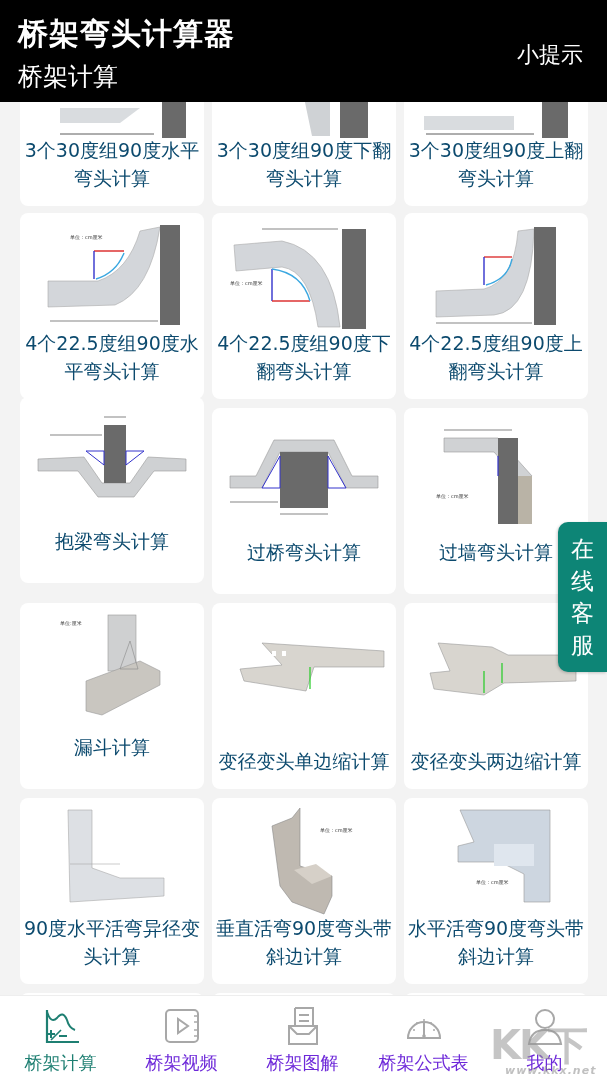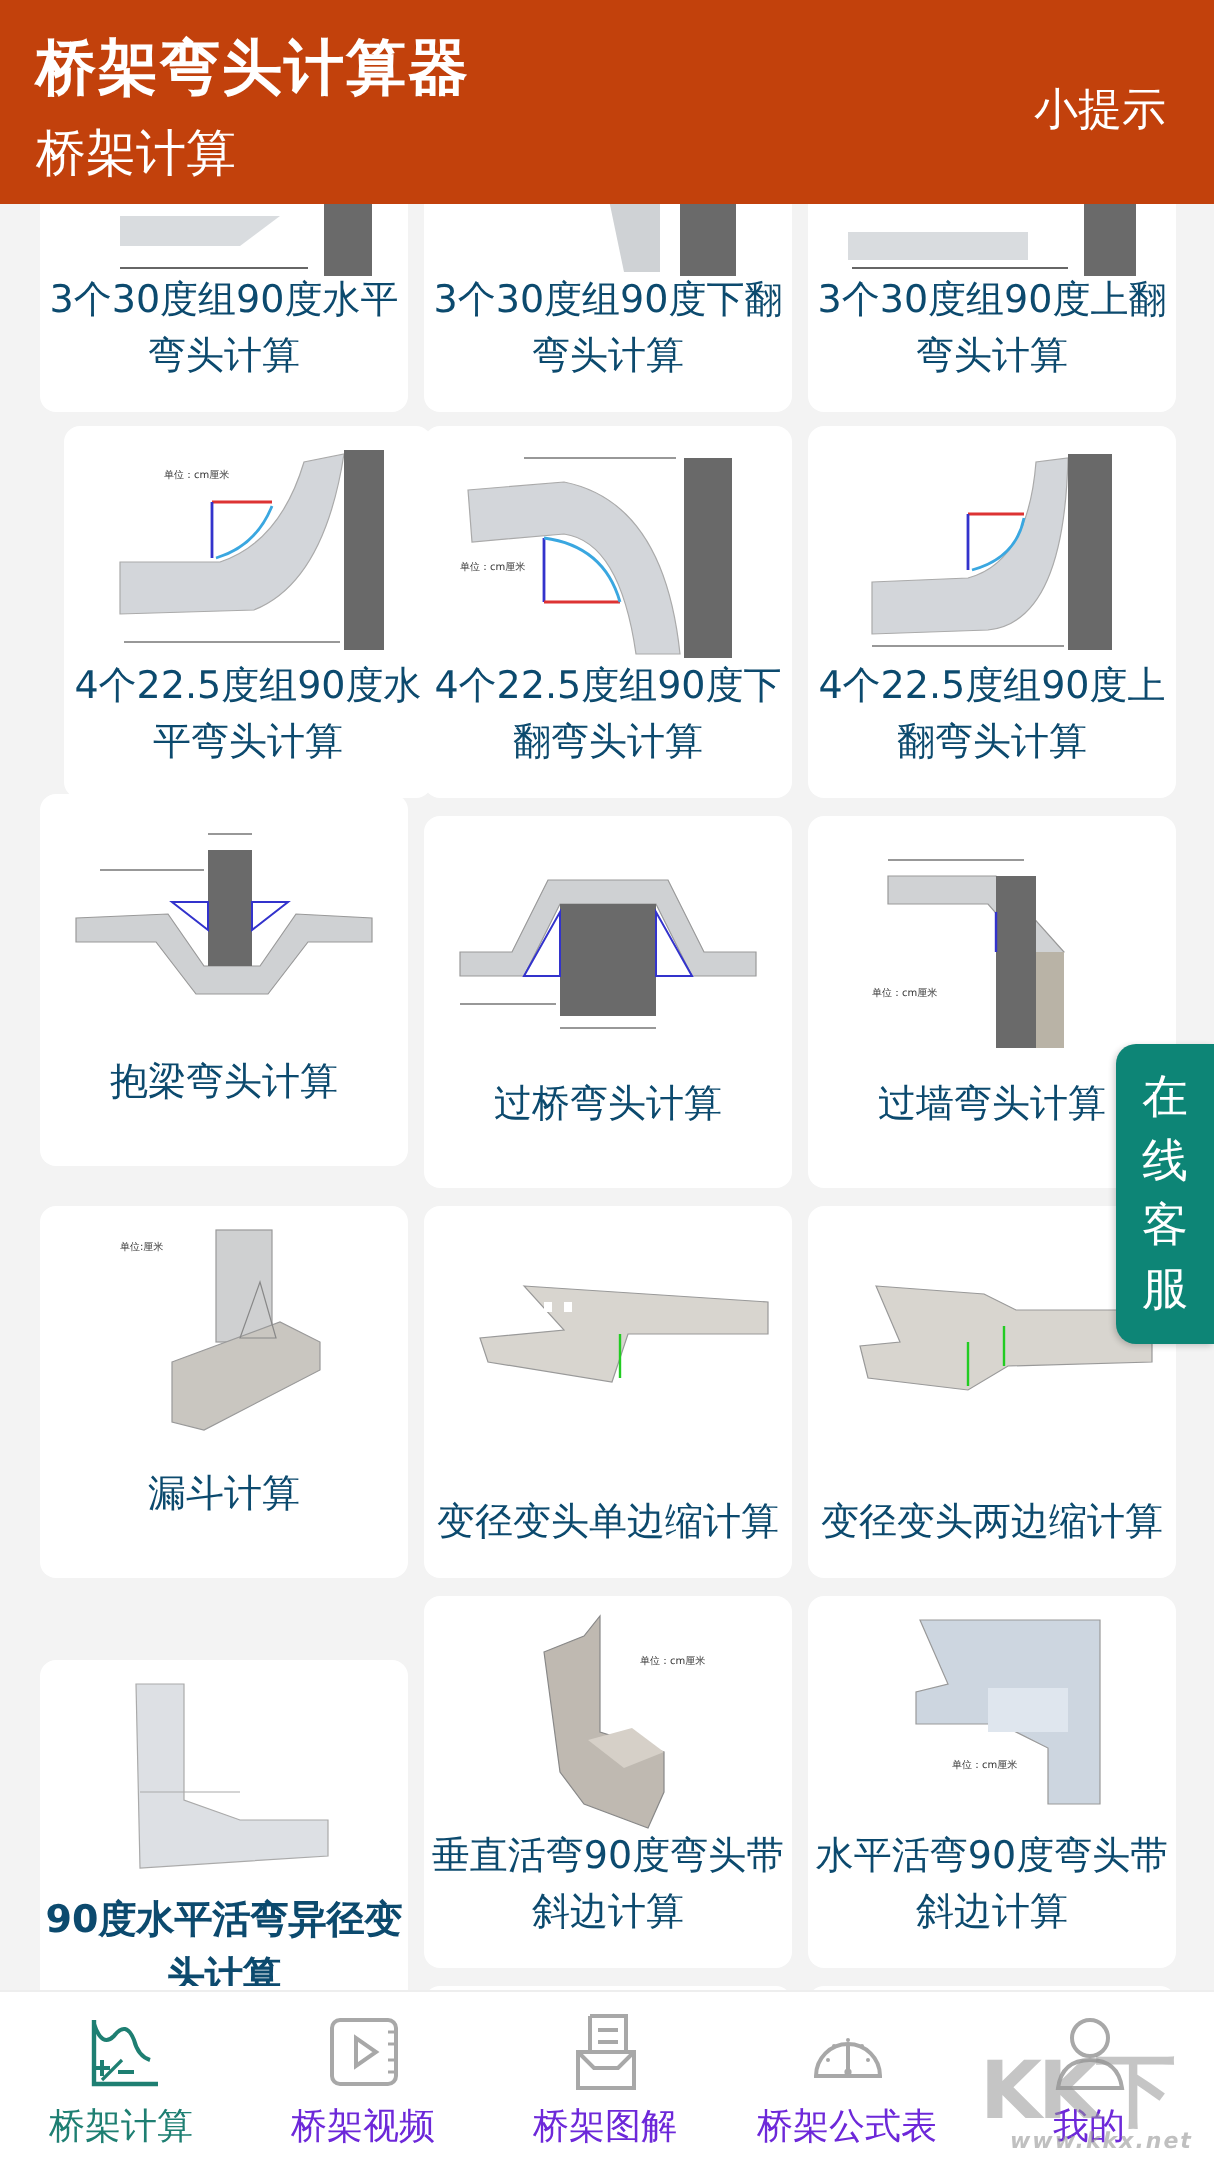--- a/index.html
+++ b/index.html
@@ -1,18 +1,18 @@
 <!DOCTYPE html>
 <html><head>
 <meta charset="utf-8">
 <style>
   * { box-sizing: border-box; margin: 0; padding: 0; }
   html, body { width: 607px; height: 1080px; overflow: hidden; background: #f3f3f3; font-family: "DejaVu Sans", "Liberation Sans", sans-serif; }
   .app { position: relative; width: 607px; height: 1080px; background: #f3f3f3; }
-  .header { position: absolute; top: 0; left: 0; width: 607px; height: 102px; background: #c2410c; color: #fff; z-index: 5; }
+  .header { position: absolute; top: 0; left: 0; width: 607px; height: 102px; background: #000000; color: #fff; z-index: 5; }
   .header .title { position: absolute; left: 18px; top: 14px; font-size: 30px; font-weight: bold; letter-spacing: 1px; }
   .header .subtitle { position: absolute; left: 18px; top: 60px; font-size: 25px; }
   .header .tip { position: absolute; right: 24px; top: 40px; font-size: 22px; }
   .grid { position: absolute; top: 102px; left: 0; width: 607px; height: 893px; overflow: hidden; }
   .card { position: absolute; width: 184px; height: 186px; background: #fff; border-radius: 8px; overflow: hidden; }
   .card .img { position: absolute; left: 10px; top: 8px; width: 164px; height: 112px; }
   .card .label { position: absolute; left: 0; right: 0; bottom: 14px; text-align: center; color: #0c4a6e; font-size: 19px; line-height: 28px; padding: 0 2px; }
   .card .label.one { bottom: 28px; }
   .float-cs { position: absolute; left: 558px; top: 522px; width: 49px; height: 150px; background: #0d8576; border-radius: 10px 0 0 10px; color: #fff; font-size: 23px; line-height: 32px; text-align: center; padding-top: 11px; z-index: 6; box-shadow: -1px 1px 3px rgba(0,0,0,0.2); }
   .tabbar { position: absolute; left: 0; top: 995px; width: 607px; height: 85px; background: #fff; z-index: 5; border-top: 1px solid #eee; }
@@ -53,21 +53,21 @@
     </div>
     <div class="card" style="left:404px; top:-82px;">
       <svg class="img" viewBox="0 0 164 112">
         <rect x="10" y="88" width="90" height="14" fill="#d9dcdf"></rect>
         <rect x="128" y="60" width="26" height="50" fill="#6a6a6a"></rect>
         <line x1="12" y1="106" x2="120" y2="106" stroke="#333" stroke-width="0.8"></line>
       </svg>
       <div class="label">3个30度组90度上翻弯头计算</div>
     </div>
 
-    <div class="card" style="left:20px; top:111px;margin-left:12px;">
+    <div class="card" style="left:20px; top:111px;">
       <svg class="img" viewBox="0 0 164 112">
         <path d="M18,60 L68,60 Q98,50 110,10 L130,6 Q120,70 85,84 L18,86 Z" fill="#d3d6da" stroke="#aaa" stroke-width="0.6"></path>
         <rect x="130" y="4" width="20" height="100" fill="#696969"></rect>
         <line x1="64" y1="30" x2="94" y2="30" stroke="#d33" stroke-width="1.4"></line>
         <line x1="64" y1="30" x2="64" y2="58" stroke="#33c" stroke-width="1.4"></line>
         <path d="M66,58 Q86,52 94,32" fill="none" stroke="#3aa7e0" stroke-width="1.4"></path>
         <text x="40" y="18" font-size="5" fill="#333">单位：cm厘米</text>
         <line x1="20" y1="100" x2="128" y2="100" stroke="#333" stroke-width="0.6"></line>
       </svg>
       <div class="label">4个22.5度组90度水平弯头计算</div>
@@ -150,21 +150,21 @@
     </div>
     <div class="card" style="left:404px; top:501px;">
       <svg class="img" viewBox="0 0 164 112">
         <path d="M24,32 L78,36 L94,44 L162,44 L162,70 L90,72 L70,84 L20,78 L16,62 L36,60 Z" fill="#d8d5cf" stroke="#999" stroke-width="0.6"></path>
         <line x1="70" y1="60" x2="70" y2="82" stroke="#2c2" stroke-width="1.2"></line>
         <line x1="88" y1="52" x2="88" y2="72" stroke="#2c2" stroke-width="1.2"></line>
       </svg>
       <div class="label">变径变头两边缩计算</div>
     </div>
 
-    <div class="card" style="left:20px; top:728px;font-weight:bold;">
+    <div class="card" style="left:20px; top:696px;">
       <svg class="img" viewBox="0 0 164 112">
         <path d="M38,4 L62,4 L62,62 L90,72 L134,72 L134,90 L40,96 Z" fill="#dde0e4" stroke="#aaa" stroke-width="0.6"></path>
         <line x1="40" y1="58" x2="90" y2="58" stroke="#aaa" stroke-width="0.6"></line>
       </svg>
       <div class="label">90度水平活弯异径变头计算</div>
     </div>
     <div class="card" style="left:212px; top:696px;">
       <svg class="img" viewBox="0 0 164 112">
         <path d="M50,20 L70,12 L78,2 L78,60 L110,70 L110,90 L102,108 L70,96 L58,80 Z" fill="#bfb9b1" stroke="#888" stroke-width="0.6"></path>
         <polygon points="72,64 94,58 110,70 90,78" fill="#d6d0c8"></polygon>

